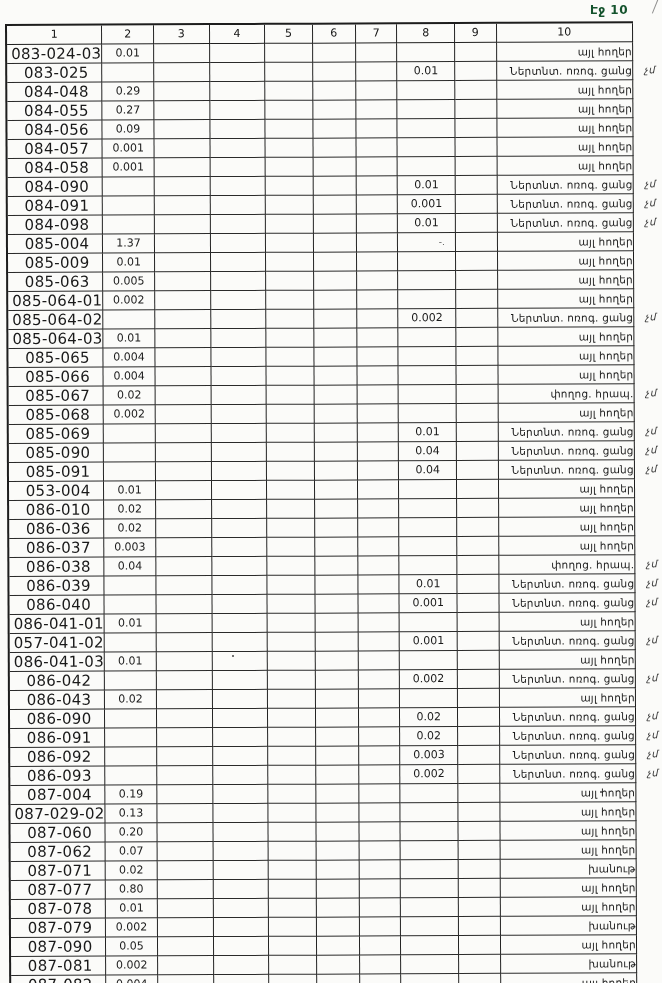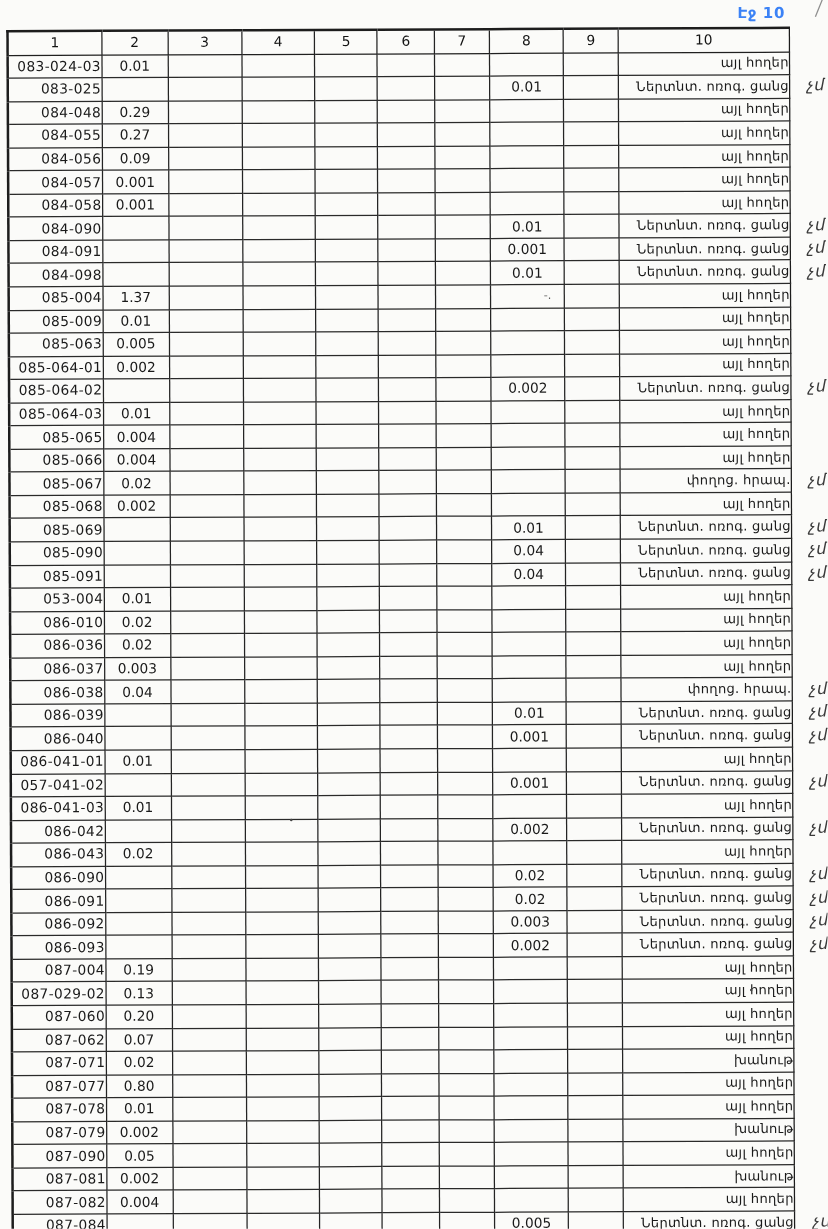--- a/index.html
+++ b/index.html
@@ -9,21 +9,21 @@
     overflow: hidden;
     font-family: "DejaVu Sans", "Liberation Sans", sans-serif;
     color: #1a1a1a;
     -webkit-font-smoothing: antialiased;
   }
   .sheet { position: relative; width: 662px; height: 983px; }
 
   .page-label {
     position: absolute; top: 3px; right: 34px;
     font-size: 12px; font-weight: 700; letter-spacing: 0.5px;
-    color: #3b82f6;
+    color: #14532d;
   }
   .corner-mark {
     position: absolute; top: -3px; right: 6px;
     width: 1px; height: 17px; background: #8d8d8d;
     transform: rotate(22deg);
   }
 
   .table-wrap {
     position: absolute; left: 5px; top: 24px;
     transform: rotate(-0.25deg);
@@ -46,29 +46,29 @@
     border-right: 1px solid #242424;
     border-bottom: 1px solid #2a2a2a;
   }
   tr td.first, tr th.first { border-left: 2px solid #1d1d1d; }
   thead th.g { border-top: 2px solid #1d1d1d; border-bottom: 1.5px solid #202020; }
   tbody tr:last-child td.g { border-bottom: 2px solid #1d1d1d; }
   td.last, th.last { border-right: 1.6px solid #1c1c1c; }
 
   thead th { text-align: center; font-size: 11px; color: #131313; }
 
-  td.code  { text-align: right; padding-left: 4px; font-size: 11px; letter-spacing: 0.3px; }
+  td.code  { text-align: center; padding-left: 4px; font-size: 15px; letter-spacing: 0.3px; }
   td.num   { text-align: center; font-size: 11px; }
   td.use   { text-align: right; padding-left: 5px; font-size: 10.5px; letter-spacing: 0.2px; }
   td.faint { color: #5a5a5a; font-size: 9px; text-align: right; padding-right: 10px; }
 
   td.mnote {
     border: none; background: transparent;
-    font-size: 13px; font-style: italic; color: #3a3a3a;
-    padding-left: 7px; text-align: right; letter-spacing: 0.5px;
+    font-size: 10px; font-style: italic; color: #3a3a3a;
+    padding-left: 7px; text-align: center; letter-spacing: 0.5px;
   }
 
   
   .c1  { width: 70px; }
   .c2  { width: 55px; }
   .c3  { width: 65px; }
   .c4  { width: 65px; }
   .c5  { width: 55px; }
   .c6  { width: 50px; }
   .c7  { width: 48px; }

